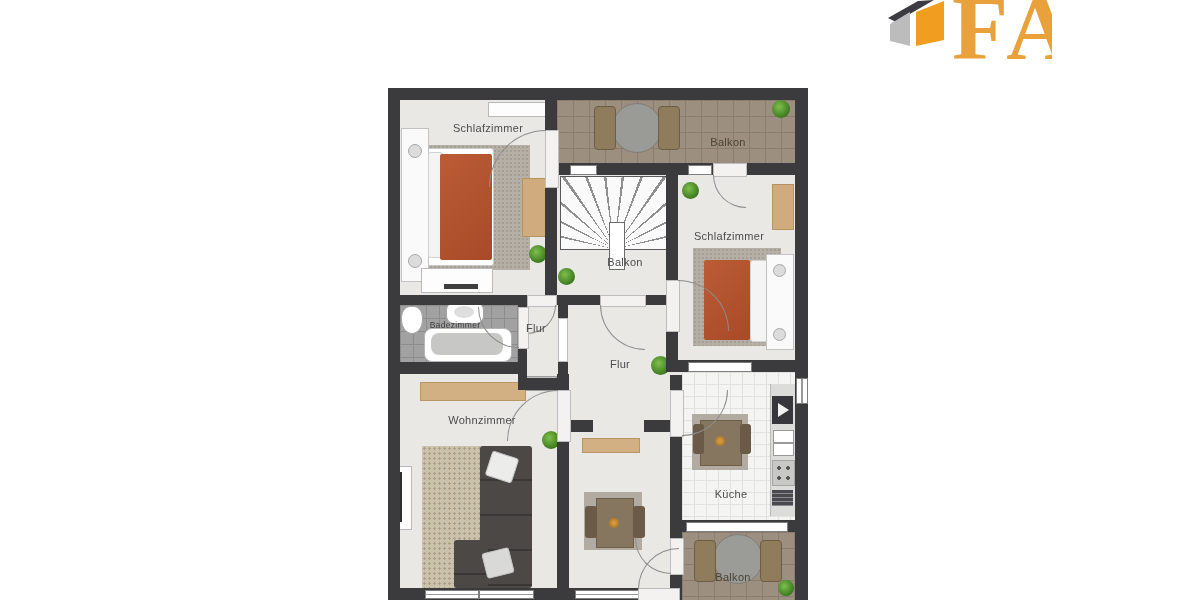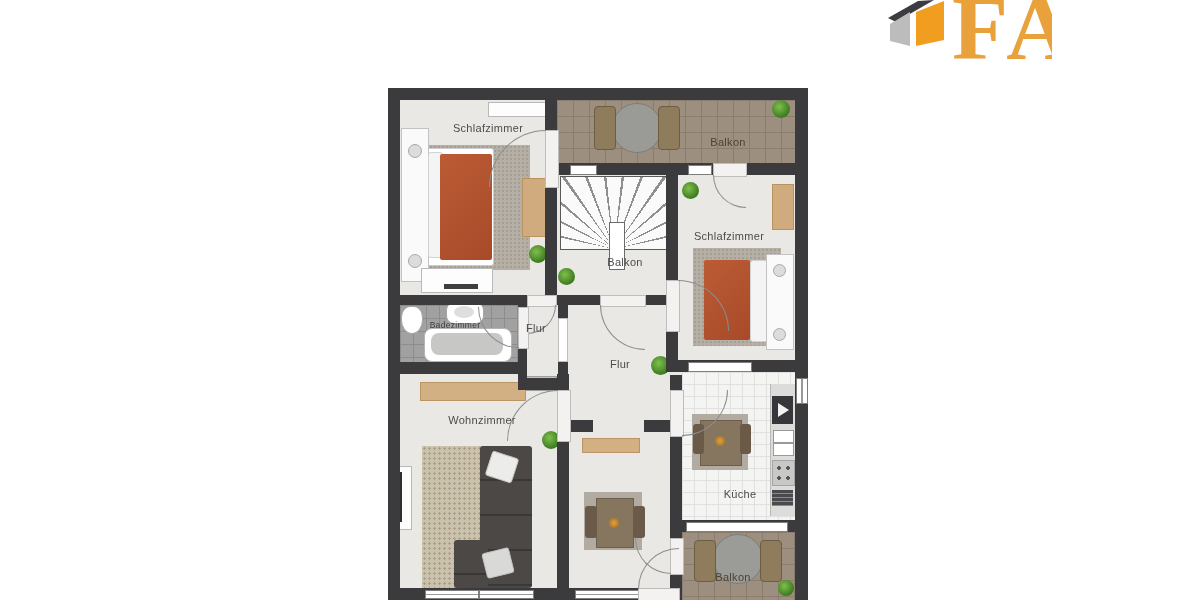--- a/index.html
+++ b/index.html
@@ -220,16 +220,16 @@
     <div class="arc arc-tl" style="left:250px;top:460px;width:40px;height:40px;"></div>
 
     <div class="lbl" style="left:100px;top:40px;">Schlafzimmer</div>
     <div class="lbl" style="left:340px;top:54px;color:#4a4335;">Balkon</div>
     <div class="lbl" style="left:237px;top:174px;">Balkon</div>
     <div class="lbl" style="left:341px;top:148px;">Schlafzimmer</div>
     <div class="lbl" style="left:67px;top:237px;font-size:8.5px;color:#3f3f3f;">Badezimmer</div>
     <div class="lbl" style="left:148px;top:240px;">Flur</div>
     <div class="lbl" style="left:232px;top:276px;">Flur</div>
     <div class="lbl" style="left:94px;top:332px;">Wohnzimmer</div>
-    <div class="lbl" style="left:352px;top:406px;">Küche</div>
+    <div class="lbl" style="left:343px;top:406px;">Küche</div>
     <div class="lbl" style="left:345px;top:489px;color:#4a4335;">Balkon</div>
   </div>
 </div>
 
 </body></html>

